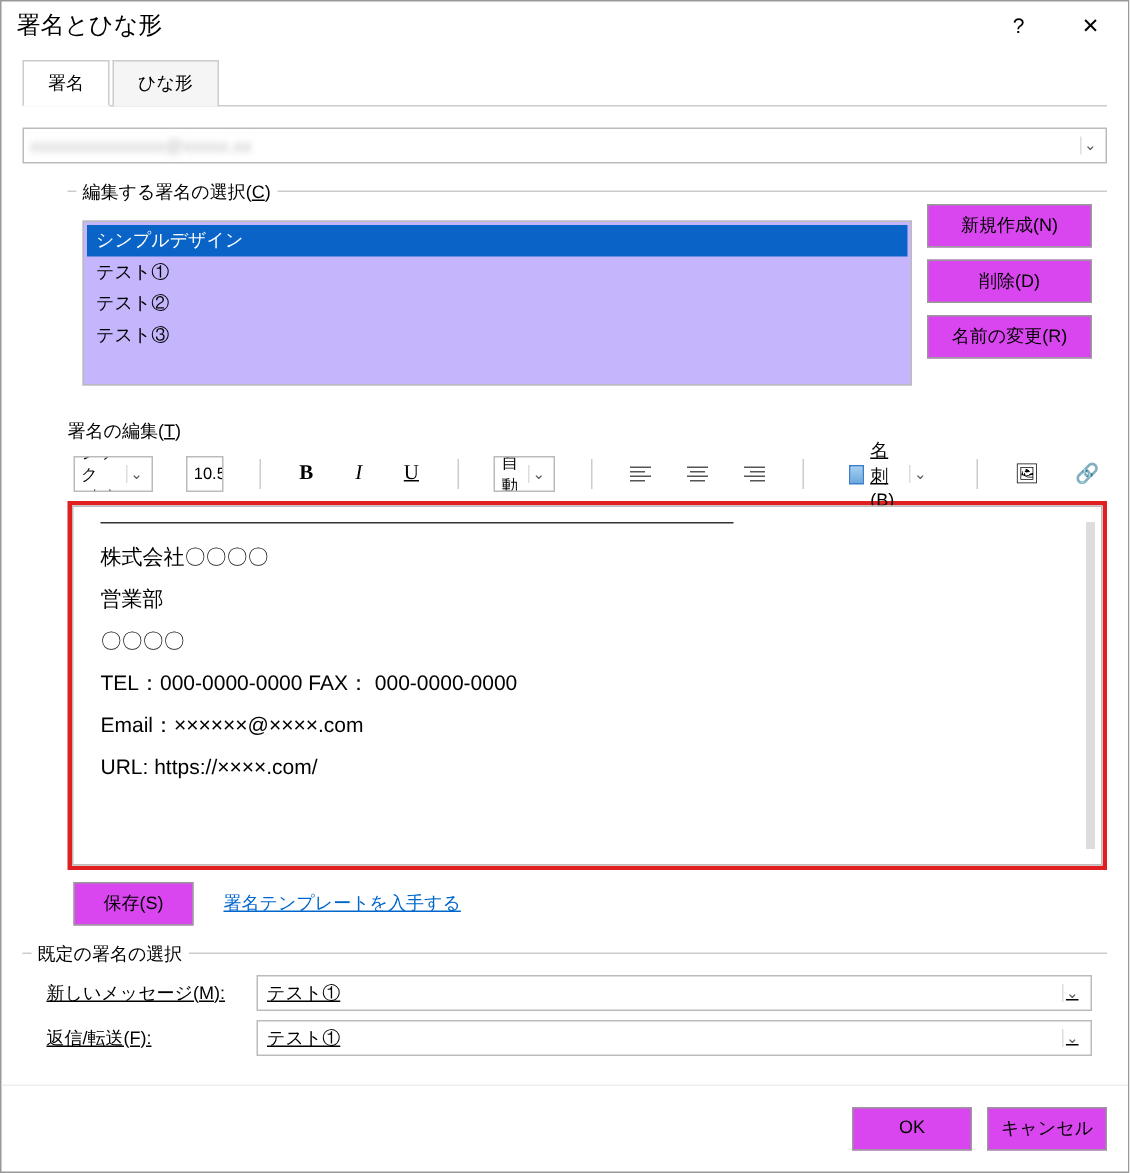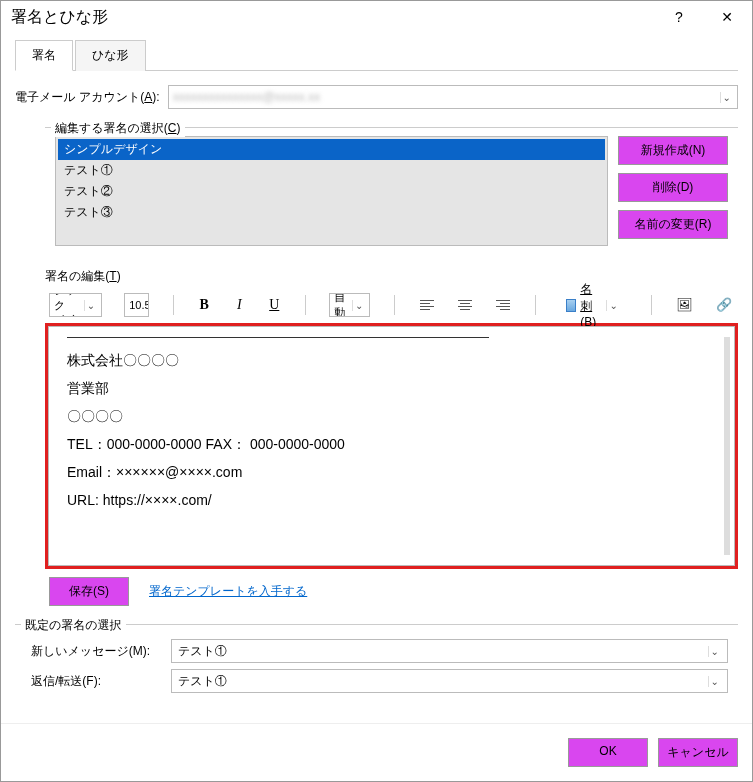--- a/index.html
+++ b/index.html
@@ -16,21 +16,21 @@
     .section { margin-top: 14px; }
     .row { display: flex; align-items: center; gap: 8px; }
     .label { white-space: nowrap; }
     .underline { text-decoration: underline; }
     .account-select { flex: 1; height: 24px; border: 1px solid #bbb; display: flex; align-items: center; justify-content: space-between; padding: 0 4px; background: #fff; }
     .account-text { color: #bbb; filter: blur(2px); user-select: none; }
     .dropdown-arrow { font-size: 10px; color: #555; padding: 0 2px; border-left: 1px solid #ddd; }
     .fieldset { border: 1px solid #ccc; margin: 6px 0 0 30px; position: relative; padding: 8px 10px 10px 10px; }
     .fieldset-label { position: absolute; top: -8px; left: 6px; background: #fff; padding: 0 4px; }
     .sig-list-row { display: flex; gap: 10px; }
-    .sig-list { flex: 1; height: 110px; border: 1px solid #bbb; background: #e5e5e5; overflow-y: scroll; padding: 2px; }
+    .sig-list { flex: 1; height: 110px; border: 1px solid #bbb; background: #c4b5fd; overflow-y: scroll; padding: 2px; margin-top: 11px; }
     .sig-item { padding: 2px 6px; cursor: pointer; }
     .sig-item.selected { background: #0a64c8; color: #fff; }
     .sig-buttons { display: flex; flex-direction: column; gap: 8px; width: 110px; }
     .btn { border: 1px solid #999; background: #d946ef; padding: 5px 8px; cursor: pointer; text-align: center; }
     .edit-section { margin: 12px 0 0 30px; }
     .edit-label { margin-bottom: 6px; }
     .toolbar { display: flex; align-items: center; gap: 22px; padding: 2px 4px; }
     .tool-select { height: 24px; border: 1px solid #bbb; display: flex; align-items: center; padding: 0 4px; background: #fff; font-size: 11px; overflow: hidden; }
     .tool-select .dropdown-arrow { margin-left: 4px; }
     .tool-btn { width: 24px; height: 24px; display: flex; align-items: center; justify-content: center; border: 1px solid transparent; cursor: pointer; font-family: "Times New Roman", serif; font-size: 14px; }
@@ -45,21 +45,21 @@
     .align-right .align-short { margin-left: auto; }
     .meishi-btn { display: flex; align-items: center; gap: 4px; height: 24px; border: 1px solid transparent; padding: 0 6px; cursor: pointer; }
     .meishi-icon { width: 16px; height: 13px; border: 1px solid #3a7fc8; background: linear-gradient(#a8d0f0, #6aa8e0); display: inline-block; }
     .editor-wrap { border: 3px solid #e02020; margin-top: 4px; padding: 0; }
     .editor { border: 1px solid #bbb; background: #fff; height: 240px; padding: 10px 18px; font-size: 14px; line-height: 2; overflow-y: auto; position: relative; }
     .editor hr { border: none; border-top: 1px solid #333; margin-bottom: 8px; width: 65%; }
     .editor-scroll { position: absolute; right: 4px; top: 10px; bottom: 10px; width: 6px; background: #ddd; }
     .below-editor { display: flex; align-items: center; gap: 20px; margin: 8px 0 0 4px; }
     .link { color: #0066cc; text-decoration: underline; cursor: pointer; }
     .default-section { margin: 14px 6px 0 6px; }
-    .default-row { display: flex; align-items: center; gap: 10px; margin: 6px 0 6px 6px; }
+    .default-row { display: flex; align-items: center; gap: 10px; margin: 6px 0 6px 6px; text-decoration: underline; }
     .default-label { width: 130px; }
     .default-select { flex: 1; height: 24px; border: 1px solid #bbb; display: flex; align-items: center; justify-content: space-between; padding: 0 6px; background: #fff; }
     .footer { display: flex; justify-content: flex-end; gap: 10px; padding: 14px; border-top: 1px solid #eee; margin-top: auto; }
     .footer .btn { width: 80px; }
     .icon-small { font-size: 13px; }
   </style>
 </head>
 <body>
 
 <div class="window">
@@ -71,23 +71,20 @@
     </div>
   </div>
 
   <div class="content">
     <div class="tabs">
       <div class="tab active">署名</div>
       <div class="tab">ひな形</div>
     </div>
 
     <div class="section row">
-      <span class="label">
-        <span>電子メール アカウント(</span><span class="underline">A</span><span>):</span>
-      </span>
       <div class="account-select">
         <span class="account-text">xxxxxxxxxxxxxxx@xxxxx.xx</span>
         <span class="dropdown-arrow">⌄</span>
       </div>
     </div>
 
     <div class="fieldset" style="border:none;border-top:1px solid #ccc;margin-top:18px;">
       <span class="fieldset-label">
         <span>編集する署名の選択(</span><span class="underline">C</span><span>)</span>
       </span>

